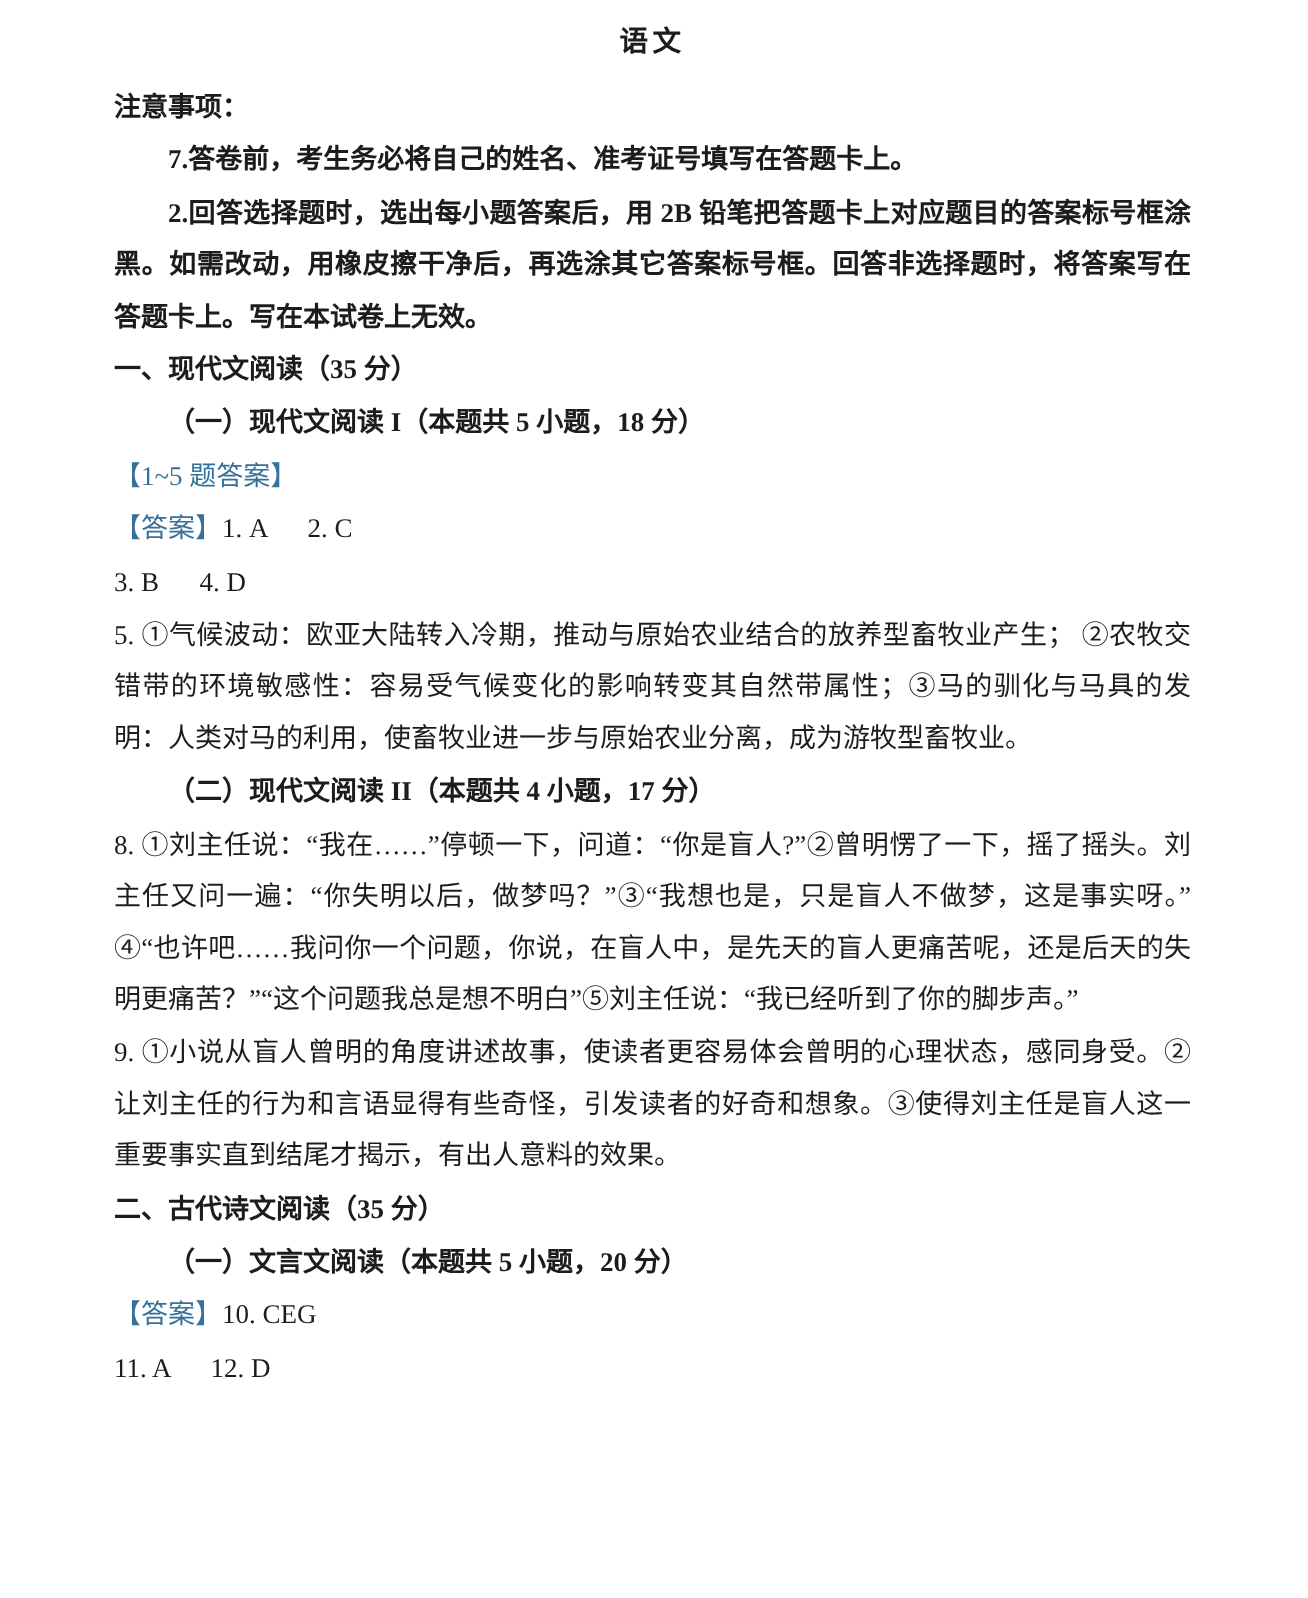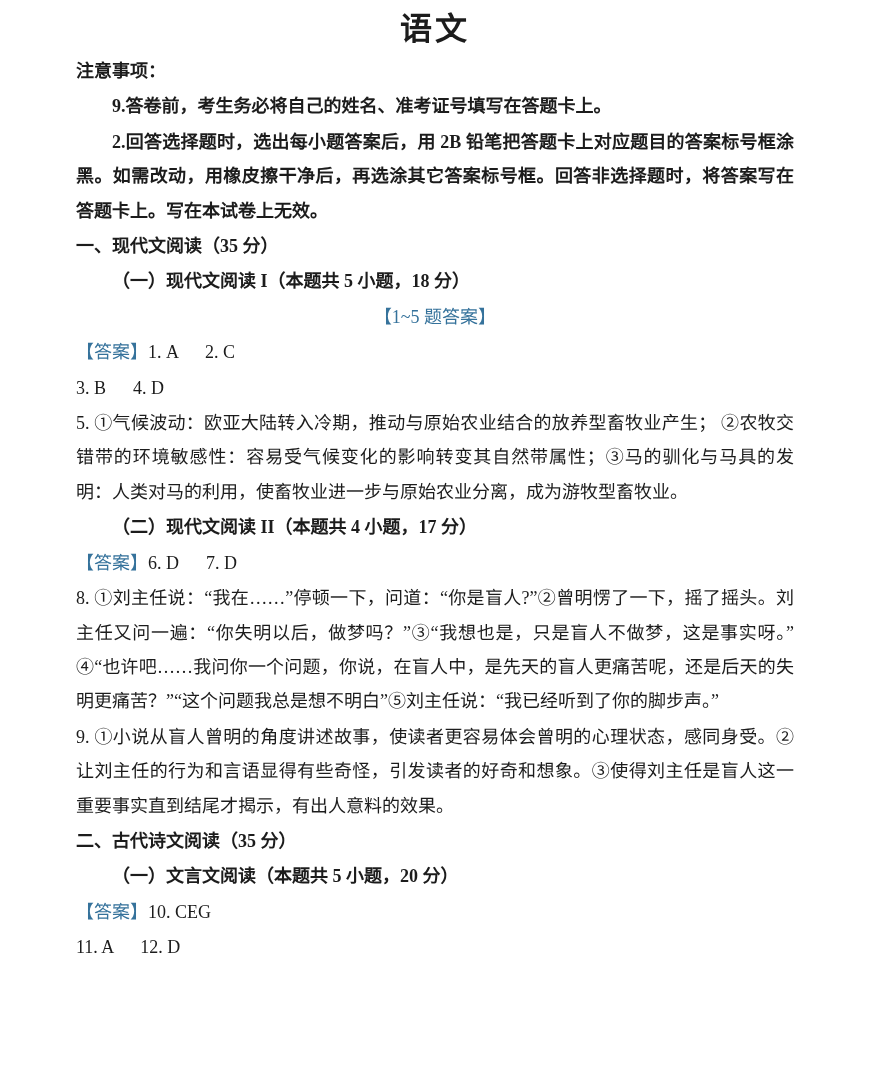--- a/index.html
+++ b/index.html
@@ -16,60 +16,59 @@
   }
   .page {
     box-sizing: border-box;
     width: 872px;
     height: 1065px;
     padding: 6px 77px 0 75px;
   }
   .title {
     margin: 6px 0 8px 0;
     text-align: center;
-    font-size: 32px;
+    font-size: 19px;
     font-weight: bold;
     letter-spacing: 3px;
     line-height: 34px;
   }
   p {
     margin: 1px;
     font-size: 18px;
     line-height: 34.4px;
   }
   .bold   { font-weight: bold; }
   .indent { text-indent: 2em; }
   .justify {
     text-align: justify;
     text-justify: inter-ideograph;
   }
-  .blue { color: var(--answer-blue, #35729B); text-align: center; }
+  .blue { color: var(--answer-blue, #35729B); }
   .pre  { white-space: pre-wrap; }
 </style>
 </head>
 <body style="color: rgb(28, 28, 28);">
 
 <div class="page">
 
   <h1 class="title">语文</h1>
 
   <p class="bold">注意事项：</p>
-  <p class="bold indent justify">9.答卷前，考生务必将自己的姓名、准考证号填写在答题卡上。</p>
+  <p class="bold indent justify">7.答卷前，考生务必将自己的姓名、准考证号填写在答题卡上。</p>
   <p class="bold indent justify">2.回答选择题时，选出每小题答案后，用 2B 铅笔把答题卡上对应题目的答案标号框涂黑。如需改动，用橡皮擦干净后，再选涂其它答案标号框。回答非选择题时，将答案写在答题卡上。写在本试卷上无效。</p>
 
   <p class="bold">一、现代文阅读（35 分）</p>
 
   <p class="bold indent">（一）现代文阅读 I（本题共 5 小题，18 分）</p>
   <p class="blue">【1~5 题答案】</p>
   <p><span class="blue">【答案】</span><span class="pre">1. A      2. C</span></p>
   <p class="pre">3. B      4. D</p>
   <p class="justify">5. ①气候波动：欧亚大陆转入冷期，推动与原始农业结合的放养型畜牧业产生；  ②农牧交错带的环境敏感性：容易受气候变化的影响转变其自然带属性；③马的驯化与马具的发明：人类对马的利用，使畜牧业进一步与原始农业分离，成为游牧型畜牧业。</p>
 
   <p class="bold indent">（二）现代文阅读 II（本题共 4 小题，17 分）</p>
-  <p><span class="blue">【答案】</span><span class="pre">6. D      7. D</span></p>
   <p class="justify">8. ①刘主任说：“我在……”停顿一下，问道：“你是盲人?”②曾明愣了一下，摇了摇头。刘主任又问一遍：“你失明以后，做梦吗？”③“我想也是，只是盲人不做梦，这是事实呀。”④“也许吧……我问你一个问题，你说，在盲人中，是先天的盲人更痛苦呢，还是后天的失明更痛苦？”“这个问题我总是想不明白”⑤刘主任说：“我已经听到了你的脚步声。”</p>
   <p class="justify">9. ①小说从盲人曾明的角度讲述故事，使读者更容易体会曾明的心理状态，感同身受。②让刘主任的行为和言语显得有些奇怪，引发读者的好奇和想象。③使得刘主任是盲人这一重要事实直到结尾才揭示，有出人意料的效果。</p>
 
   <p class="bold">二、古代诗文阅读（35 分）</p>
 
   <p class="bold indent">（一）文言文阅读（本题共 5 小题，20 分）</p>
   <p><span class="blue">【答案】</span><span class="pre">10. CEG</span></p>
   <p class="pre">11. A      12. D</p>
 
 </div>

